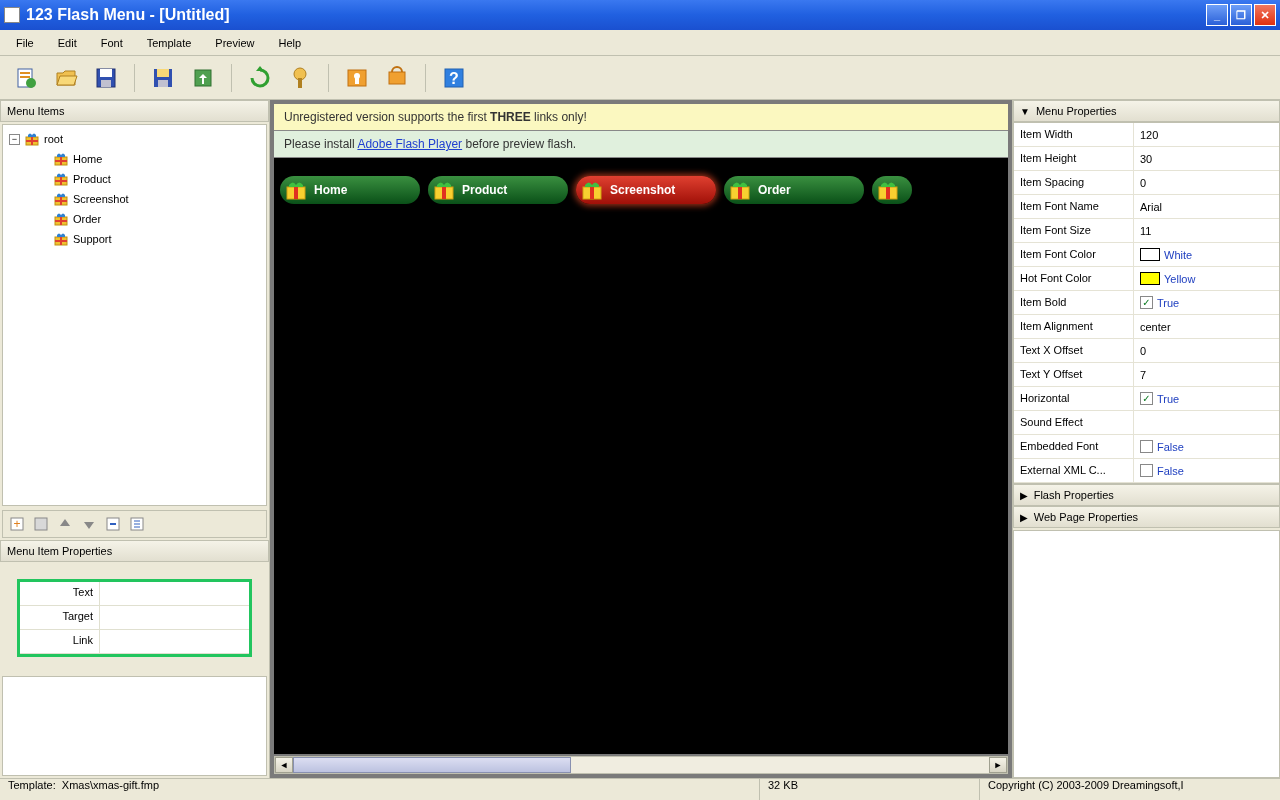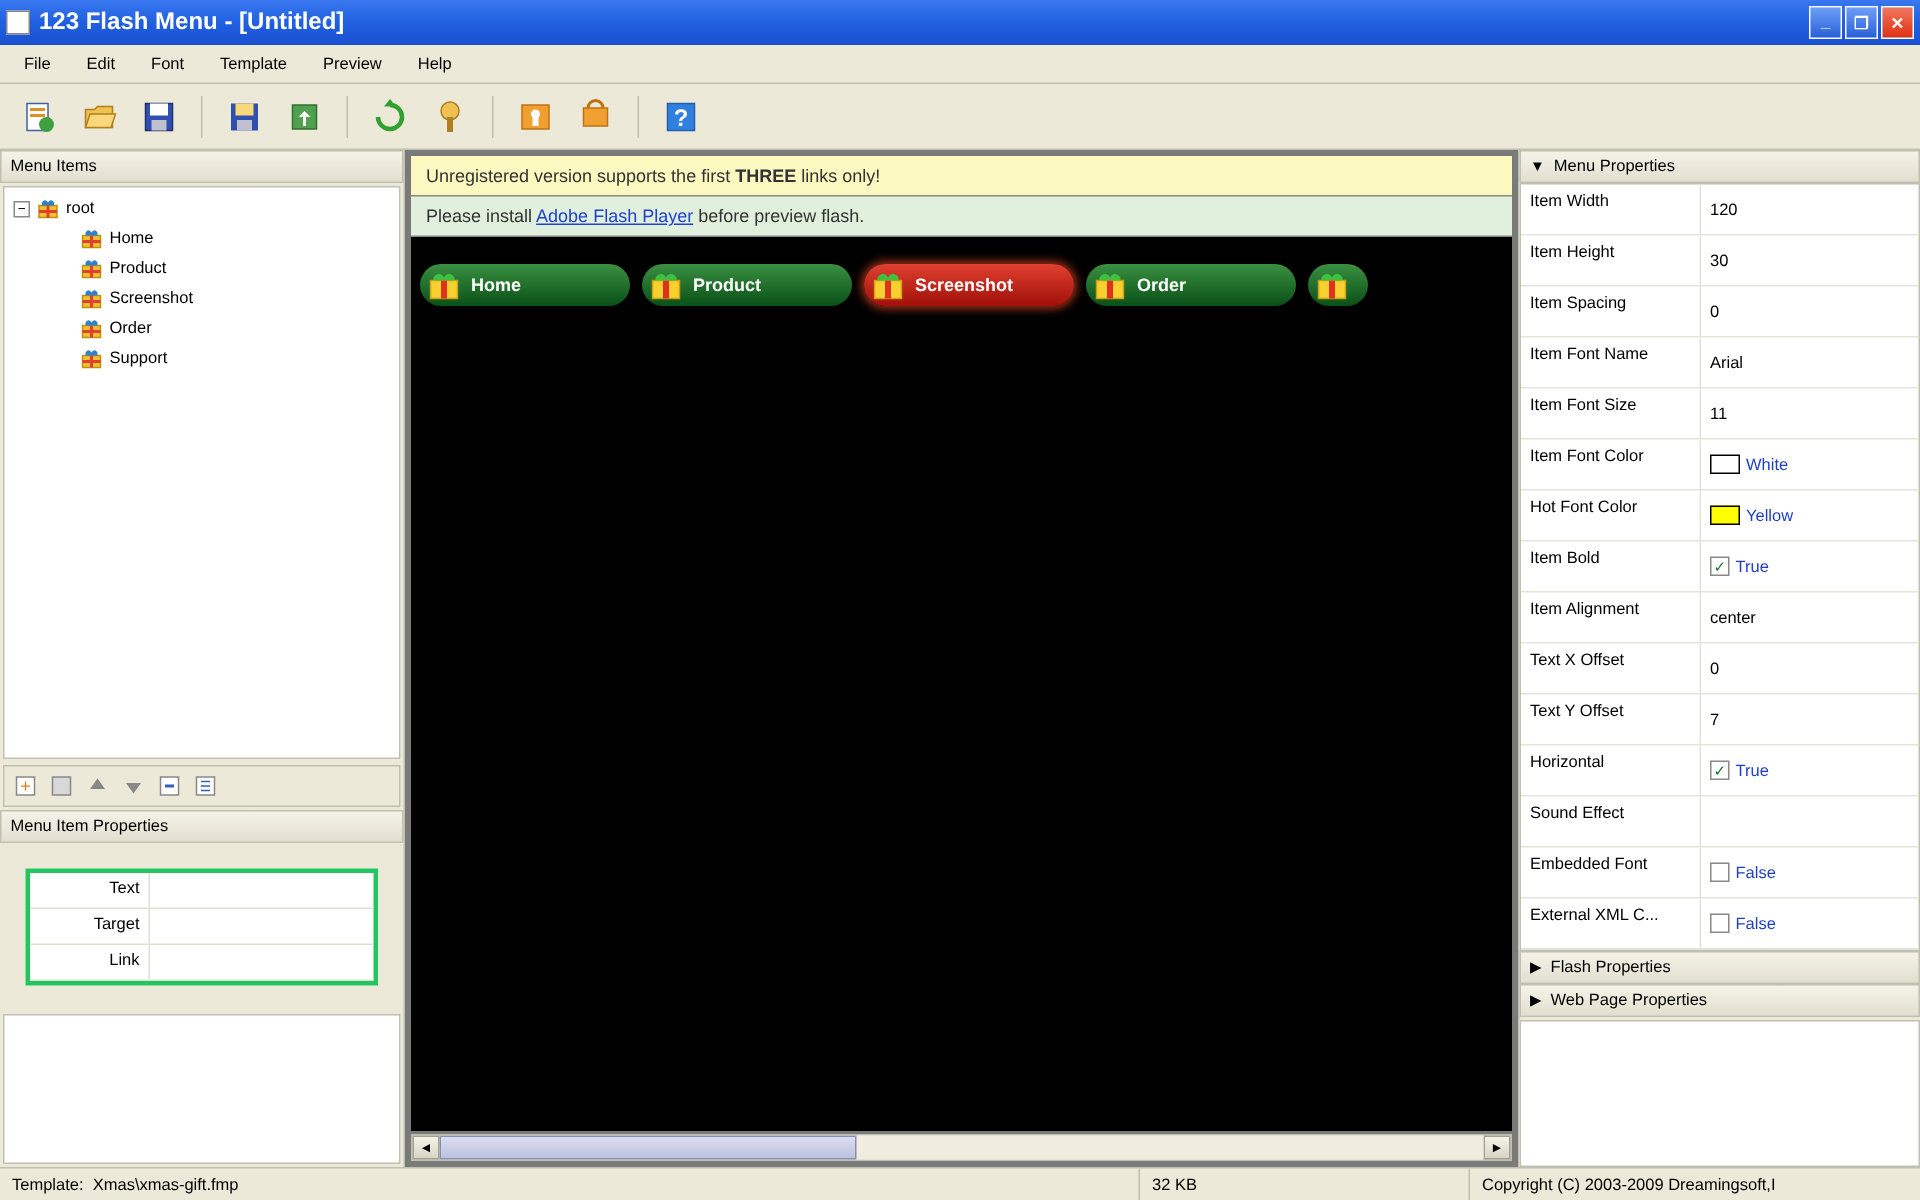--- a/index.html
+++ b/index.html
@@ -67,31 +67,31 @@
 
 .hscroll { height: 18px; background: #ece9d8; border: 1px solid #c0c0b0; display: flex; align-items: center; margin-top: 2px; }
 .hscroll .sb-btn { width: 18px; height: 16px; background: linear-gradient(to bottom,#f5f3e8,#d8d5c5); border: 1px solid #a0a090; display: flex; align-items: center; justify-content: center; font-size: 9px; }
 .hscroll .sb-track { flex: 1; height: 16px; background: #f0ede0; position: relative; }
 .hscroll .sb-thumb { position: absolute; left: 0; width: 40%; height: 100%; background: linear-gradient(to bottom,#dcdef2,#bcc2e0); border: 1px solid #8890b0; }
 
 
 .accordion-header { height: 22px; background: linear-gradient(to bottom, #f5f3e8, #e2dfd0); border: 1px solid #c0c0b0; display: flex; align-items: center; padding: 0 6px; gap: 6px; font-size: 11px; cursor: default; }
 .accordion-header .arrow { font-size: 10px; }
 .props-grid { background: #fff; border: 1px solid #c0c0b0; font-size: 11px; }
-.props-grid .row { display: flex; height: 34px; border-bottom: 1px solid #e5e3d5; }
+.props-grid .row { display: flex; height: 24px; border-bottom: 1px solid #e5e3d5; }
 .props-grid .row .k { width: 120px; padding: 5px 6px; border-right: 1px solid #e5e3d5; }
 .props-grid .row .v { flex: 1; padding: 5px 6px; display: flex; align-items: center; gap: 4px; }
 .chk { width: 13px; height: 13px; border: 1px solid #888; display: inline-flex; align-items: center; justify-content: center; font-size: 10px; color: #0a7a20; background: #fff; }
 .chk.checked::after { content: "✓"; }
 .color-sw { width: 20px; height: 13px; border: 1px solid #000; }
 .right-blank { flex: 1; background: #fff; border: 1px solid #c0c0b0; margin-top: 2px; }
 
 
 .statusbar { height: 22px; background: #ece9d8; border-top: 1px solid #c0c0b0; display: flex; align-items: center; font-size: 11px; }
-.statusbar .sb-cell { padding: 0 8px; border-right: 1px solid #c0c0b0; height: 100%; display: flex; align-items: center; }
+.statusbar .sb-cell { padding: 0 8px; border-right: 1px solid #c0c0b0; height: 100%; display: flex; align-items: flex-start; }
 .statusbar .sb-cell.template { width: 760px; }
 .statusbar .sb-cell.size { width: 220px; }
 .statusbar .sb-cell.copy { flex: 1; border-right: none; justify-content: flex-start; }
 </style>
 </head>
 <body>
 
 <div class="titlebar">
   <span class="app-icon"></span>
   <span class="title-text">123 Flash Menu - [Untitled]</span>

